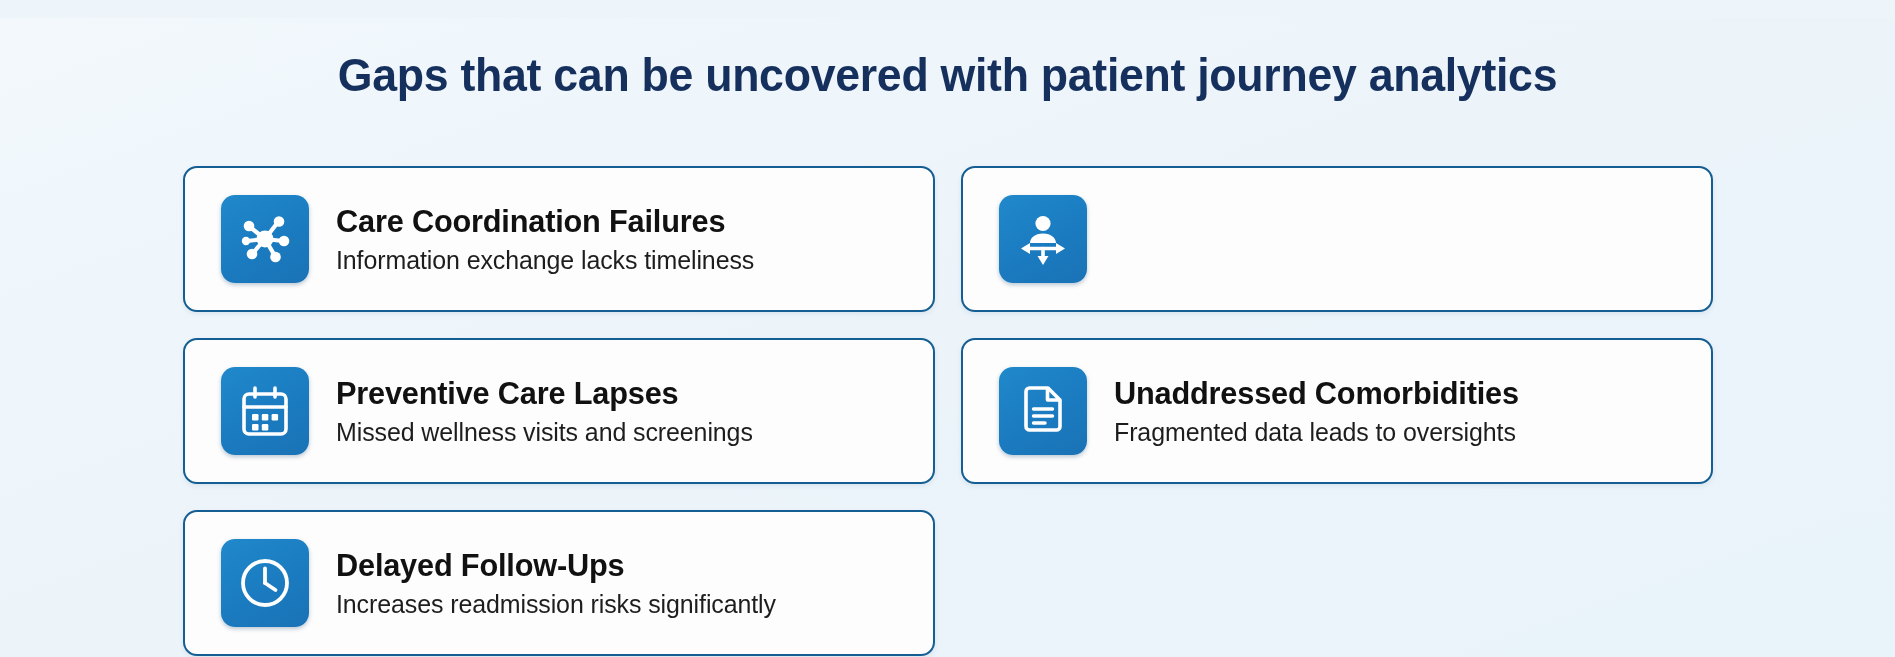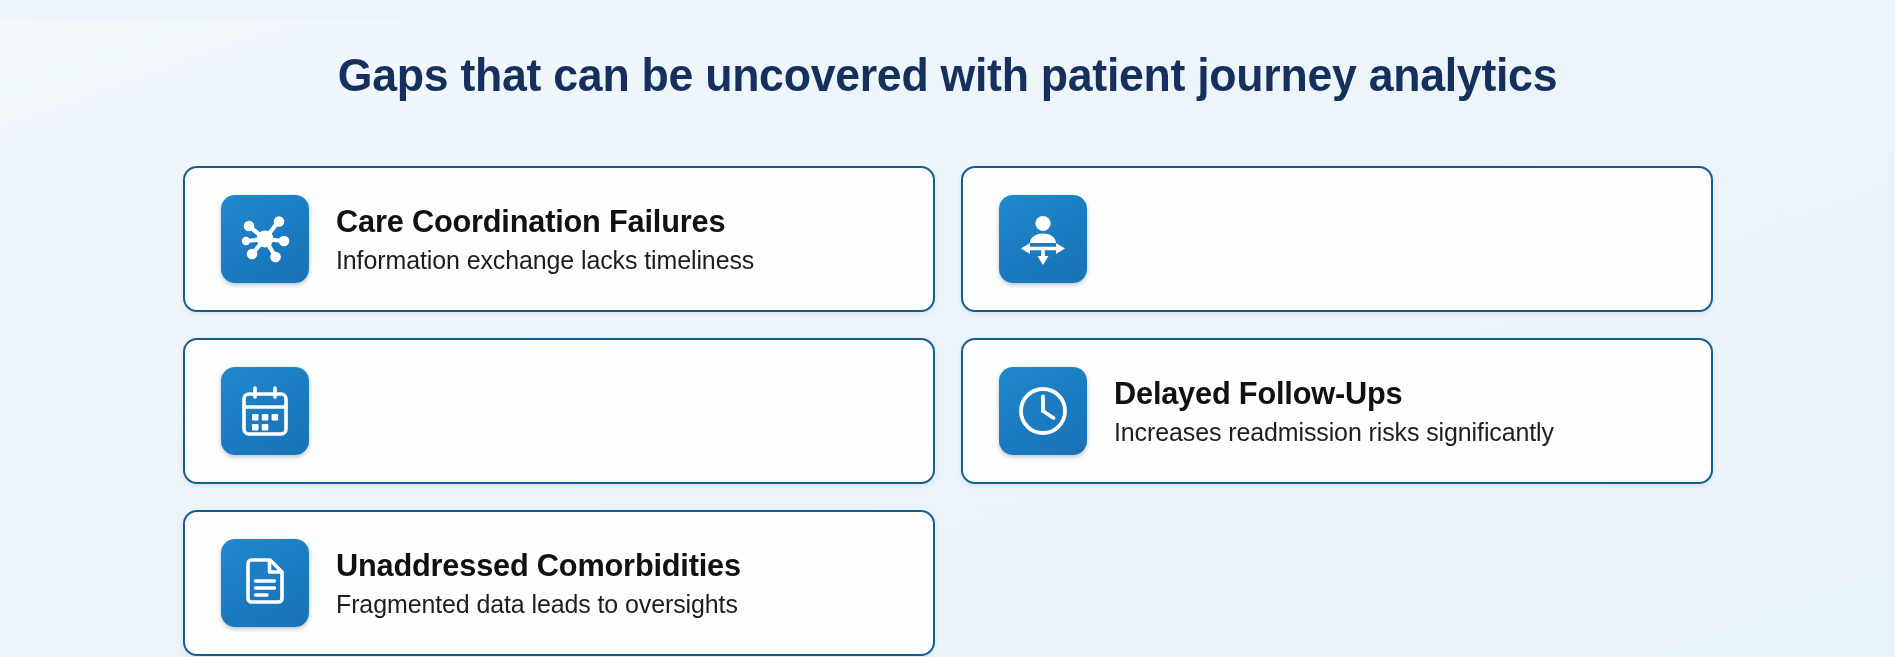--- a/index.html
+++ b/index.html
@@ -178,35 +178,23 @@
           </g>
           <g fill="#ffffff">
             <rect x="15" y="31" width="6.5" height="6.5" rx="1.2"></rect>
             <rect x="24.8" y="31" width="6.5" height="6.5" rx="1.2"></rect>
             <rect x="34.6" y="31" width="6.5" height="6.5" rx="1.2"></rect>
             <rect x="15" y="41" width="6.5" height="6.5" rx="1.2"></rect>
             <rect x="24.8" y="41" width="6.5" height="6.5" rx="1.2"></rect>
           </g>
         </svg>
       </div>
-    </div>
-
-    <div class="card">
-      <div class="icon-tile">
-        <svg width="56" height="56" viewBox="0 0 56 56" aria-hidden="true">
-          <circle cx="28" cy="28" r="22" fill="none" stroke="#ffffff" stroke-width="3.8"></circle>
-          <g stroke="#ffffff" stroke-width="3.8" stroke-linecap="round">
-            <line x1="28" y1="28" x2="28" y2="13.5"></line>
-            <line x1="28" y1="28" x2="38.5" y2="35"></line>
-          </g>
-        </svg>
-      </div>
-      <div class="card-text">
-        <div class="card-title">Delayed Follow-Ups</div>
-        <div class="card-subtitle">Increases readmission risks significantly</div>
+      <div class="card-text">
+        <div class="card-title">Preventive Care Lapses</div>
+        <div class="card-subtitle">Missed wellness visits and screenings</div>
       </div>
     </div>
 
     <div class="card">
       <div class="icon-tile">
         <svg width="56" height="56" viewBox="0 0 56 56" aria-hidden="true">
           <path d="M11 8.5a3.5 3.5 0 0 1 3.5-3.5H33l12 12v26.5a3.5 3.5 0 0 1-3.5 3.5h-27A3.5 3.5 0 0 1 11 43.5z" fill="none" stroke="#ffffff" stroke-width="3.6" stroke-linejoin="round"></path>
           <path d="M32.5 5.5V17H44.5" fill="none" stroke="#ffffff" stroke-width="3.6" stroke-linejoin="round"></path>
           <g stroke="#ffffff" stroke-width="3.4" stroke-linecap="round">
             <line x1="18.5" y1="26" x2="37.5" y2="26"></line>
@@ -214,14 +202,30 @@
             <line x1="18.5" y1="40" x2="30" y2="40"></line>
           </g>
         </svg>
       </div>
       <div class="card-text">
         <div class="card-title">Unaddressed Comorbidities</div>
         <div class="card-subtitle">Fragmented data leads to oversights</div>
       </div>
     </div>
 
+    <div class="card">
+      <div class="icon-tile">
+        <svg width="56" height="56" viewBox="0 0 56 56" aria-hidden="true">
+          <circle cx="28" cy="28" r="22" fill="none" stroke="#ffffff" stroke-width="3.8"></circle>
+          <g stroke="#ffffff" stroke-width="3.8" stroke-linecap="round">
+            <line x1="28" y1="28" x2="28" y2="13.5"></line>
+            <line x1="28" y1="28" x2="38.5" y2="35"></line>
+          </g>
+        </svg>
+      </div>
+      <div class="card-text">
+        <div class="card-title">Delayed Follow-Ups</div>
+        <div class="card-subtitle">Increases readmission risks significantly</div>
+      </div>
+    </div>
+
   </div>
 </div>
 
 </body></html>

